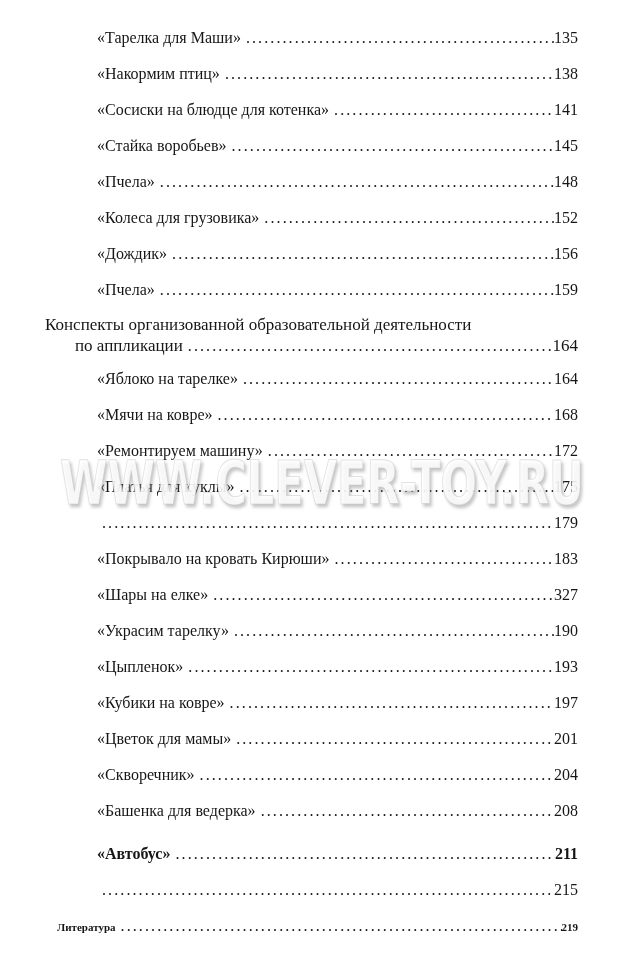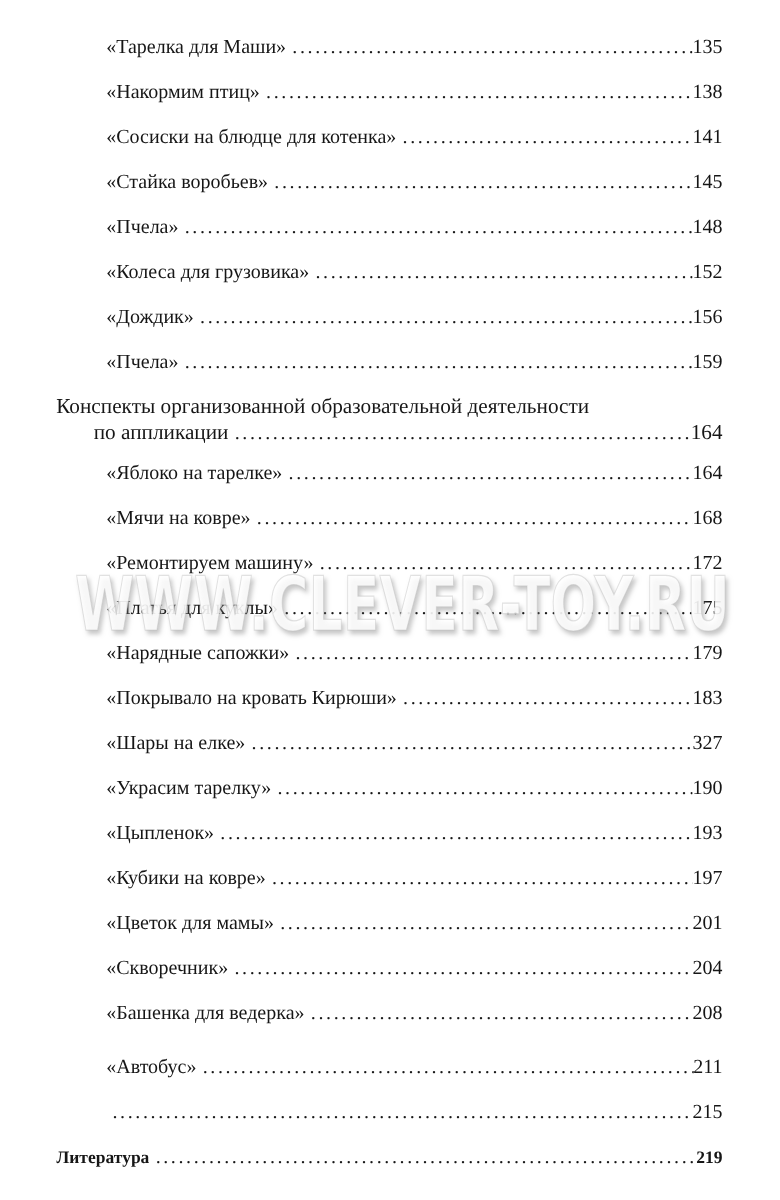--- a/index.html
+++ b/index.html
@@ -21,20 +21,21 @@
     top: 20px;
     width: 533px;
   }
   .row {
     display: flex;
     align-items: baseline;
     height: 36px;
     line-height: 36px;
     overflow: hidden;
     font-size: 16px;
+    margin-left: 12px;
   }
   .row.entry { padding-left: 40px; }
   .title { flex: 0 0 auto; white-space: nowrap; }
   .dots {
     flex: 1 1 auto;
     overflow: hidden;
     white-space: nowrap;
     margin-left: 5px;
     min-width: 0;
   }
@@ -60,25 +61,25 @@
     display: flex;
     align-items: baseline;
     line-height: 21px;
     height: 21px;
     overflow: hidden;
     font-size: 17px;
     margin-left: 30px;
   }
   #list2 { margin-top: 5px; }
   
-  #list2 .row:nth-child(14) { margin-top: 7px; }
+  #list2 .row:nth-child(14) { margin-top: 7px; font-weight: bold; }
 
   .lit-row {
     font-weight: bold;
-    font-size: 14px;
+    font-size: 11px;
   }
 
   .watermark {
     position: absolute;
     left: 60px;
     top: 446px;
     width: 530px;
     height: 84px;
     z-index: 5;
     pointer-events: none;
@@ -167,21 +168,20 @@
         <span class="title">«Ремонтируем машину»</span>
         <span class="dots"></span>
         <span class="pnum">172</span>
       </div>
       <div class="row entry">
         <span class="title">«Платья для куклы»</span>
         <span class="dots"></span>
         <span class="pnum">175</span>
       </div>
       <div class="row entry">
-        <span class="title">«Нарядные сапожки»</span>
         <span class="dots"></span>
         <span class="pnum">179</span>
       </div>
       <div class="row entry">
         <span class="title">«Покрывало на кровать Кирюши»</span>
         <span class="dots"></span>
         <span class="pnum">183</span>
       </div>
       <div class="row entry">
         <span class="title">«Шары на елке»</span>

